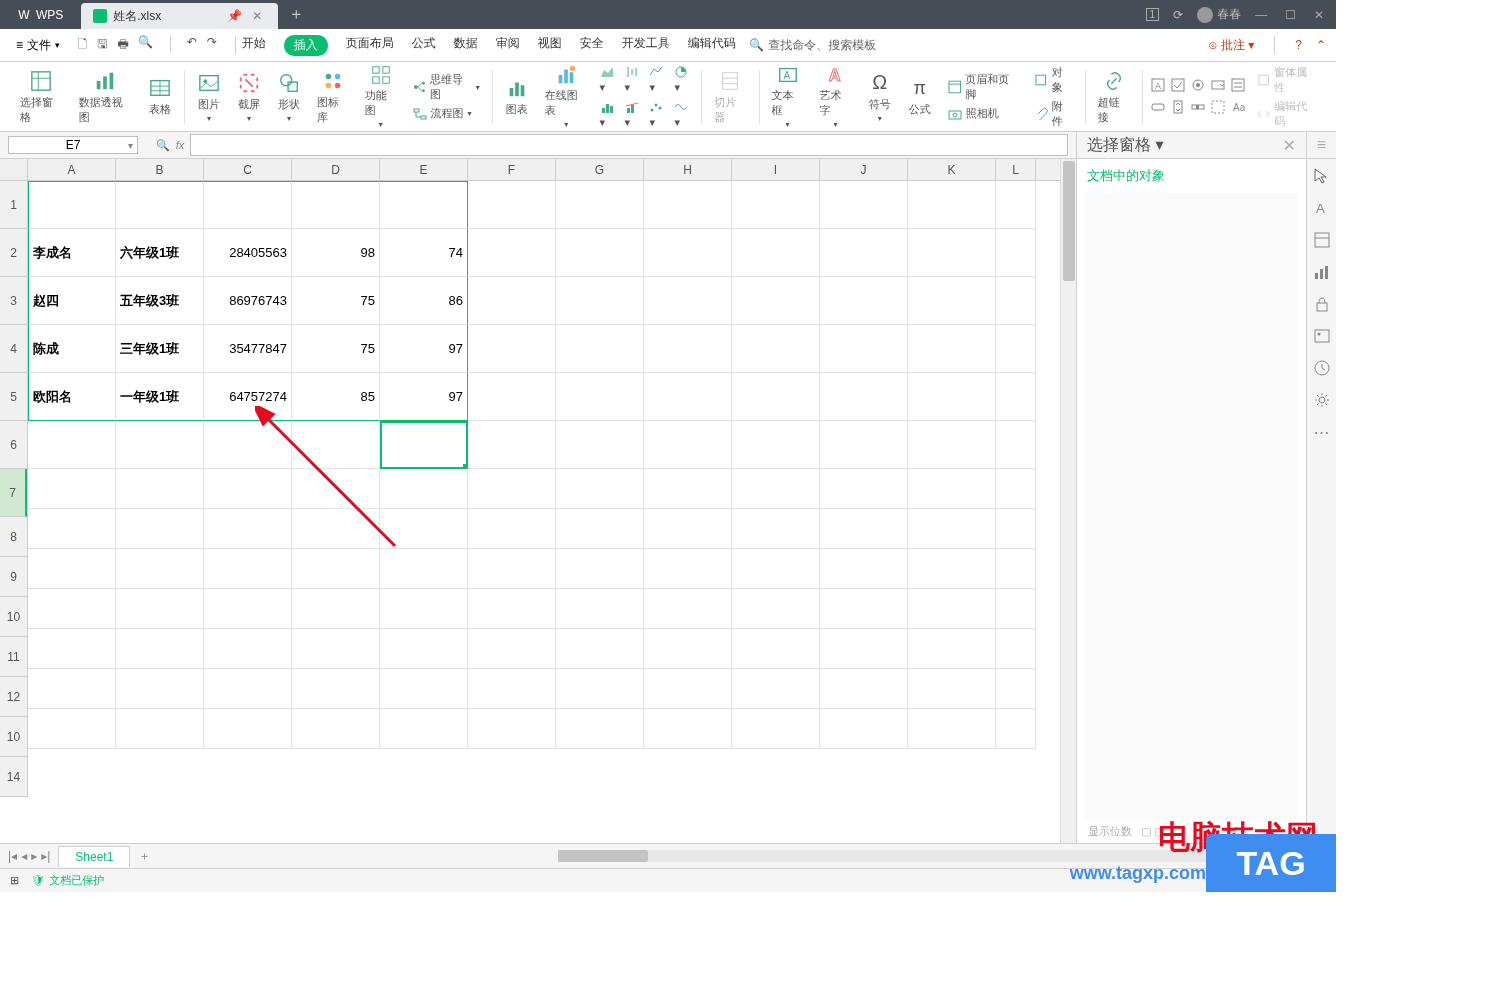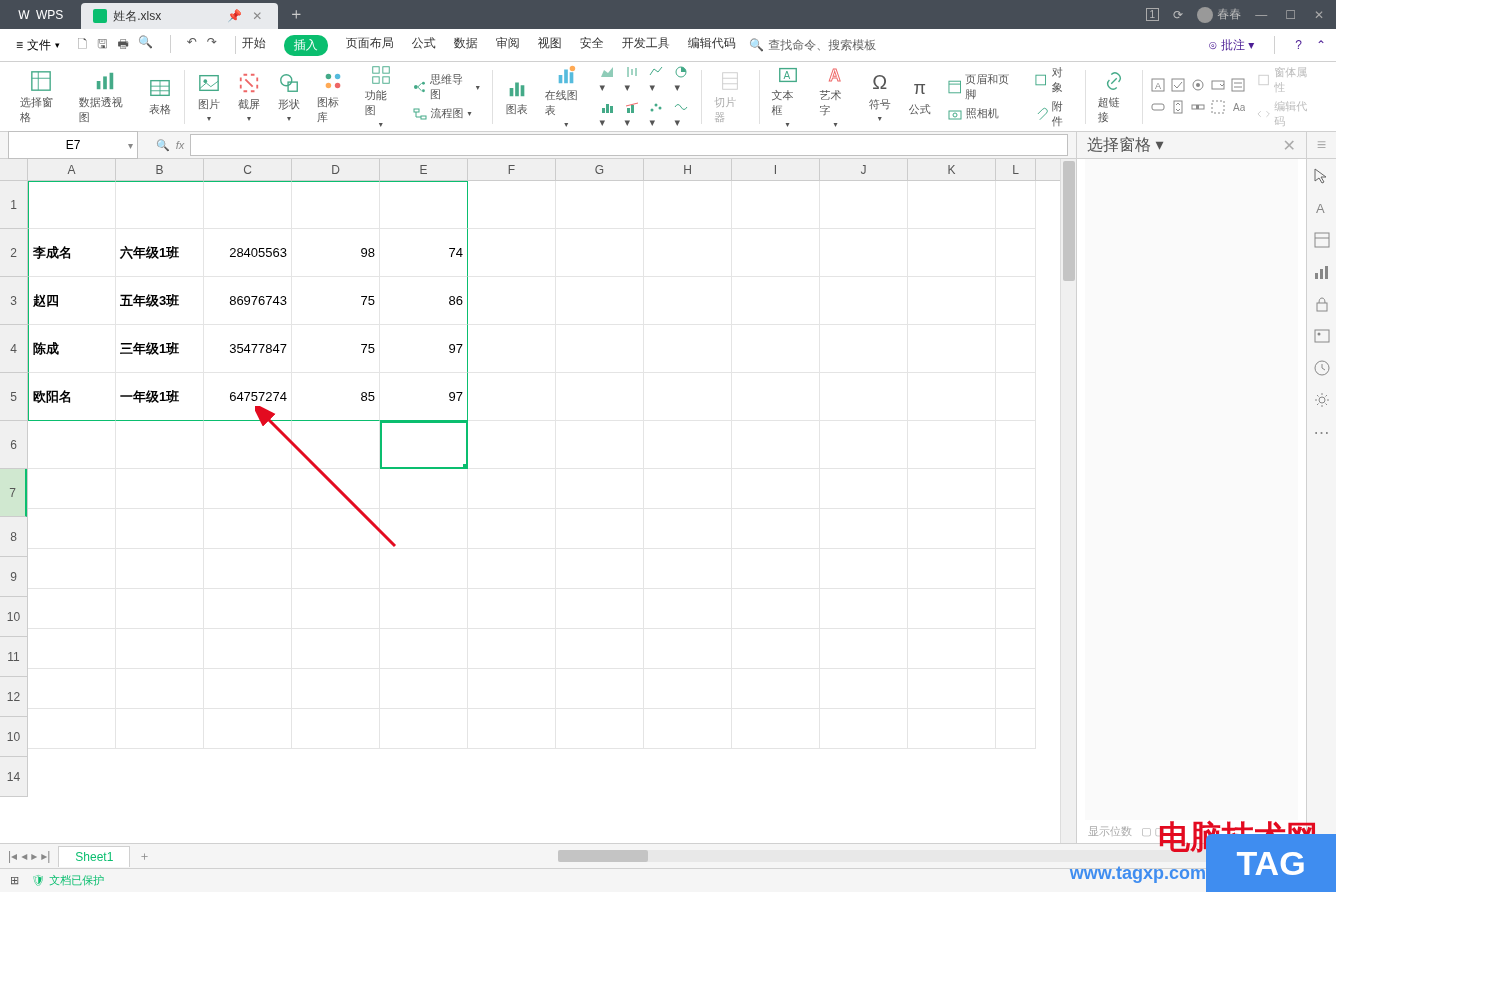--- a/index.html
+++ b/index.html
@@ -20,38 +20,38 @@
 
 .menubar { height: 33px; background: #fff; border-bottom: 1px solid #d0d0d0; display: flex; align-items: center; padding: 0 10px; font-size: 12px; gap: 0; }
 .file-menu { display: flex; align-items: center; gap: 4px; padding: 0 6px; }
 .qat { display: flex; gap: 10px; padding: 0 12px; color: #555; }
 .qat span { cursor: pointer; }
 .menu-divider { width: 1px; height: 18px; background: #d0d0d0; margin: 0 6px; }
 .menu-tabs { display: flex; gap: 18px; }
 .menu-tab { cursor: pointer; color: #333; }
 .menu-tab.active { background: #0abe6f; color: #fff; padding: 2px 10px; border-radius: 10px; }
 .search-cmd { color: #666; margin-left: 14px; }
-.menubar-right { margin-left: auto; display: flex; align-items: center; gap: 14px; color: #4c1d95; }
+.menubar-right { margin-left: auto; display: flex; align-items: center; gap: 14px; color: #c2410c; }
 
 .ribbon { height: 70px; background: #fff; border-bottom: 1px solid #d0d0d0; display: flex; align-items: center; padding: 0 8px; font-size: 11px; color: #555; }
 .ribbon-group { display: flex; flex-direction: row; align-items: center; gap: 8px; padding: 0 8px; height: 100%; }
 .ribbon-divider { width: 1px; height: 54px; background: #e0e0e0; }
 .ribbon-btn { display: flex; flex-direction: column; align-items: center; justify-content: center; gap: 2px; cursor: pointer; padding: 2px 4px; }
 .ribbon-btn.big { height: 60px; }
 .ribbon-icon { width: 24px; height: 24px; display: flex; align-items: center; justify-content: center; }
 .ribbon-icon svg { width: 22px; height: 22px; }
 .ribbon-small-col { display: flex; flex-direction: column; gap: 2px; }
 .ribbon-small-item { display: flex; align-items: center; gap: 4px; padding: 1px 4px; }
 .ribbon-small-item.disabled { color: #bbb; }
 .small-icon { width: 14px; height: 14px; }
 .tiny-chart-row { display: flex; gap: 6px; }
 .tiny-chart { width: 14px; height: 14px; }
 
 .namebox-row { height: 27px; background: #f5f5f5; border-bottom: 1px solid #d0d0d0; display: flex; align-items: center; }
-.namebox { width: 130px; height: 28px; background: #fff; border: 1px solid #c0c0c0; margin-left: 8px; text-align: center; font-size: 12px; display: flex; align-items: center; justify-content: center; position: relative; }
+.namebox { width: 130px; height: 18px; background: #fff; border: 1px solid #c0c0c0; margin-left: 8px; text-align: center; font-size: 12px; display: flex; align-items: center; justify-content: center; position: relative; }
 .namebox::after { content: '▾'; position: absolute; right: 4px; color: #888; font-size: 10px; }
 .fx-area { display: flex; align-items: center; gap: 6px; margin-left: 18px; flex: 1; }
 .fx-icon { color: #888; font-size: 11px; }
 .formula-bar { flex: 1; height: 22px; background: #fff; border: 1px solid #c0c0c0; margin-right: 8px; }
 .pane-header-bar { width: 230px; height: 27px; display: flex; align-items: center; padding: 0 10px; font-size: 16px; color: #555; justify-content: space-between; border-left: 1px solid #d0d0d0; }
 .pane-close { color: #aaa; cursor: pointer; }
 
 .main-area { display: flex; height: calc(100% - 29px - 33px - 70px - 27px - 25px - 24px); }
 
 .sheet-area { flex: 1; position: relative; overflow: hidden; background: #fff; }
@@ -741,20 +741,21 @@
             <path d="M0,0 L0,6 L9,3 Z" fill="#e30b20"></path>
           </marker>
         </defs>
       <line x1="140" y1="140" x2="10" y2="10" stroke="#e30b20" stroke-width="3" marker-end="url(#ah)"></line>
     </svg>
   </div>
   <div class="vscroll">
       <div class="vscroll-thumb"></div>
     </div>
   <div class="side-pane">
+    <div class="pane-title">文档中的对象</div>
     <div class="pane-body"></div>
     <div class="pane-footer"><span>显示位数</span> &nbsp; ▢ ▢</div>
   </div>
   <div class="right-rail">
     <svg class="rail-icon" viewBox="0 0 18 18">
         <path d="M2 2 L2 14 L6 11 L9 16 L11 15 L8 10 L13 10 Z" fill="none" stroke="#666"></path>
       </svg>
     <svg class="rail-icon" viewBox="0 0 18 18">
         <text x="3" y="14" font-size="13" fill="#888">A</text>
       </svg>

